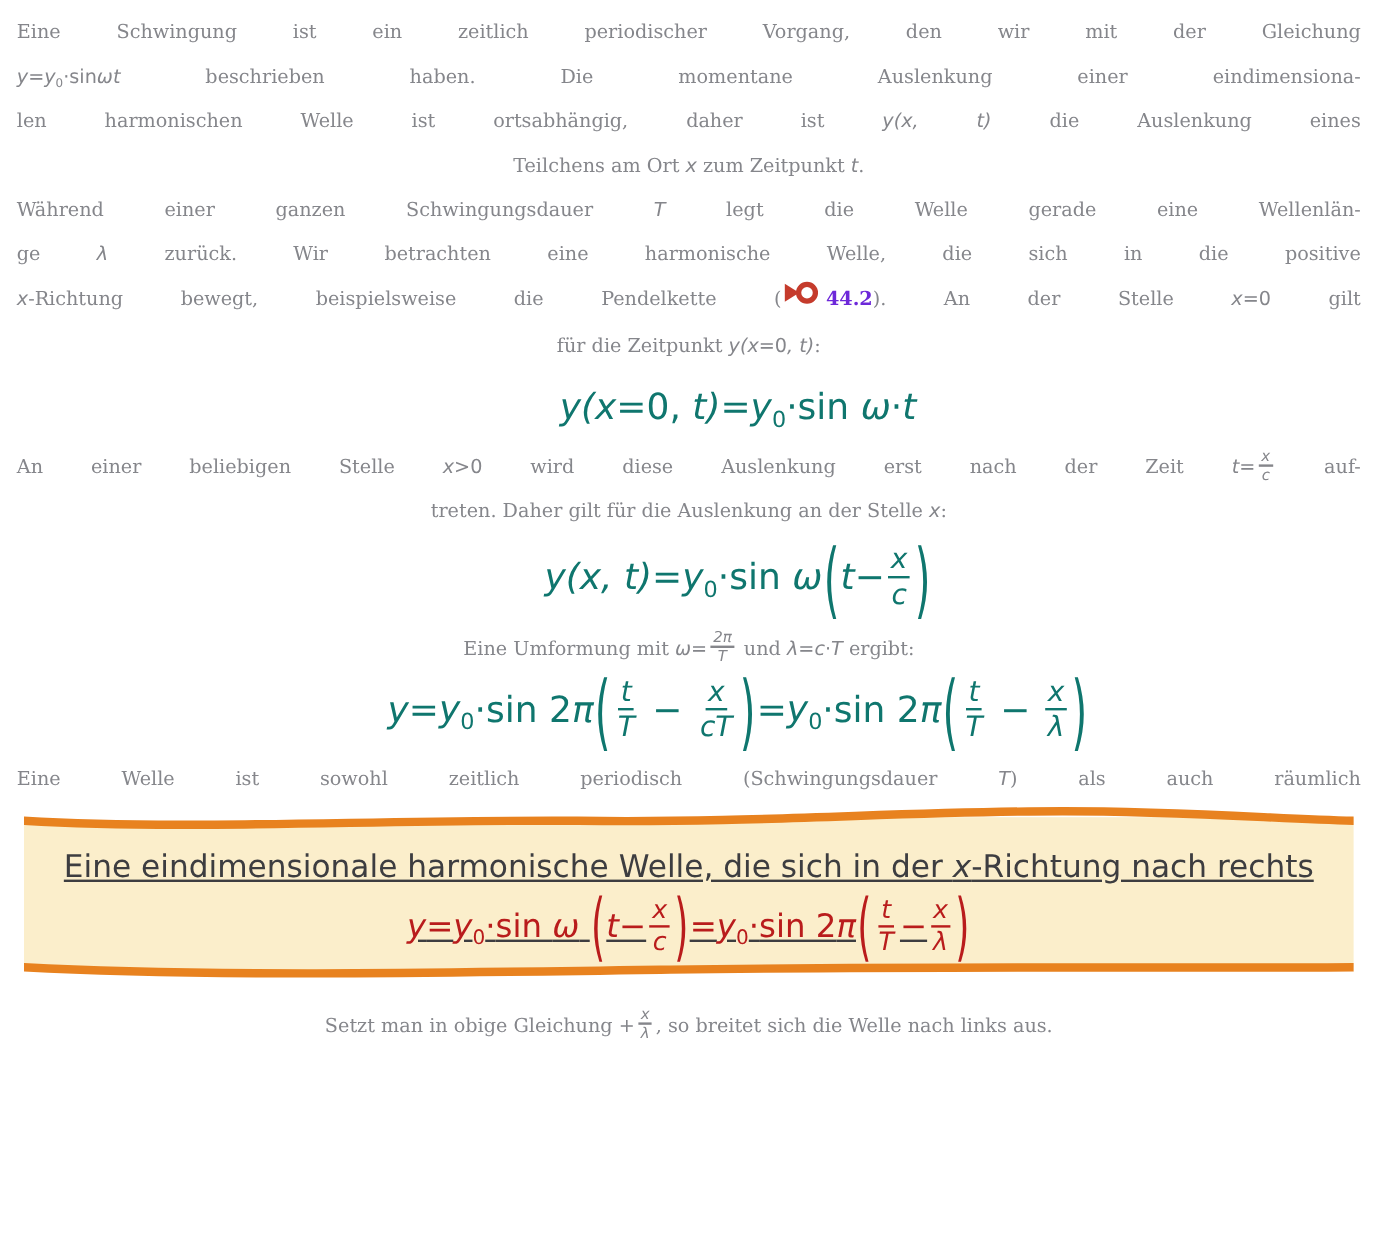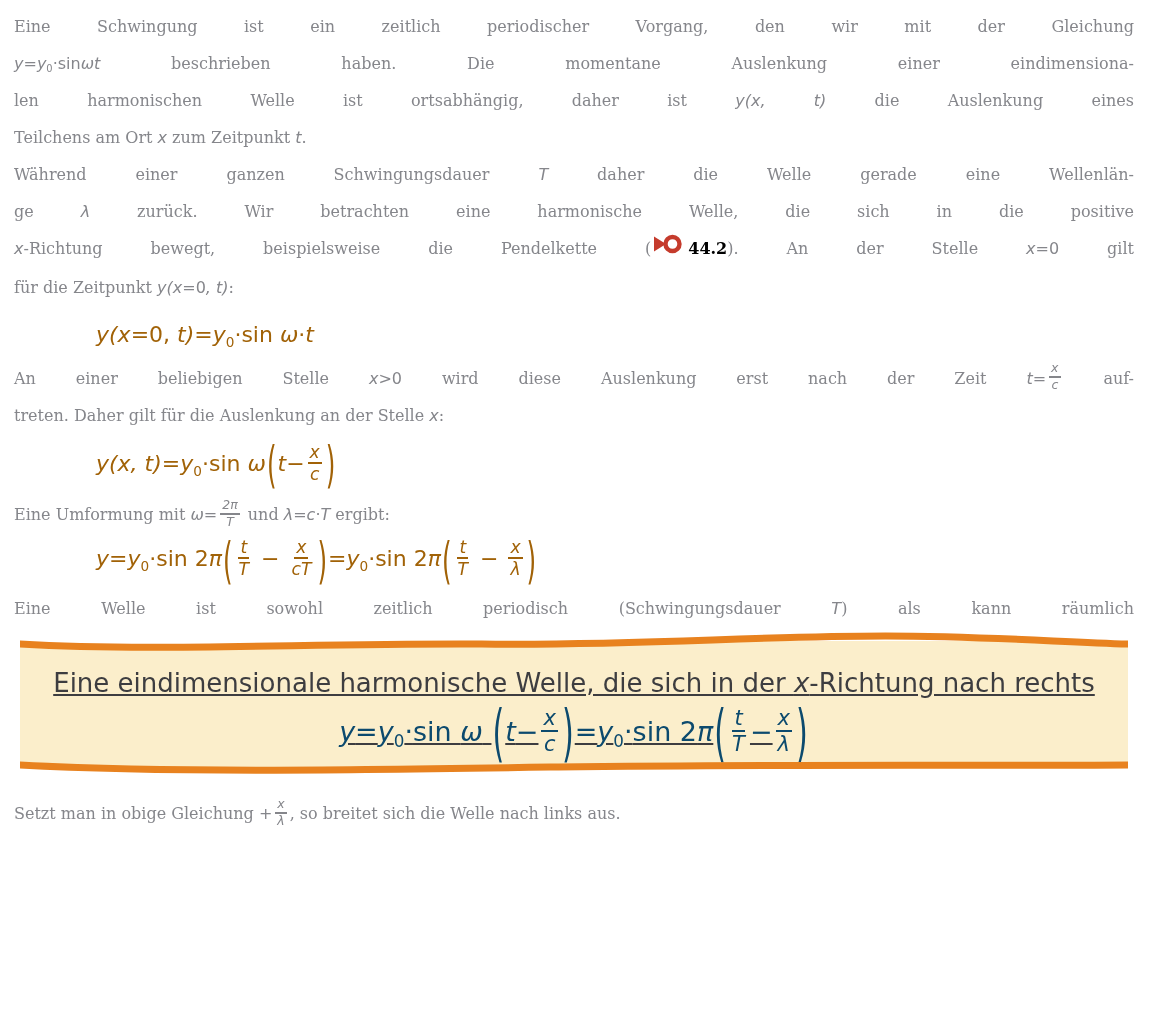--- a/index.html
+++ b/index.html
@@ -1,70 +1,70 @@
 <!DOCTYPE html>
 <html lang="de"><head>
 <meta charset="utf-8">
 <style>
   html,body{margin:0;padding:0;background:#ffffff;}
   body{width:1152px;height:1034px;overflow:hidden;}
   .page{padding:8px 18px 0 14px;width:1120px;}
 
   
   .para{font-family:"DejaVu Serif",serif;font-size:16px;line-height:37px;color:#85868b;}
-  .line{text-align:left;}
+  .line{text-align:center;}
   .line.jst{text-align:justify;text-align-last:justify;}
   .line.ctr{text-align:center;text-align-last:center;white-space:nowrap;}
 
   
-  .formula{font-family:"DejaVu Sans",sans-serif;font-size:22px;line-height:1.35;color:#a16207;padding-left:82px;white-space:nowrap;}
+  .formula{font-family:"DejaVu Sans",sans-serif;font-size:30px;line-height:1.35;color:#0f766e;padding-left:82px;white-space:nowrap;}
   .f1{margin:14px 0 10px 0;}
   .f2{margin:10px 0 10px 0;}
   .f3{margin:6px 0 8px 0;}
   .p4{margin:2px 0;}
   .p6{margin-top:26px;}
 
   
   .it{font-family:"DejaVu Sans",sans-serif;font-style:italic;}
   .rs{font-family:"DejaVu Sans",sans-serif;font-style:normal;}
   .formula .rm,.boxtext .rm,.boxformula .rm{font-family:"DejaVu Sans",sans-serif;}
-  .bd{font-family:"DejaVu Serif",serif;font-weight:bold;color:#000000;}
+  .bd{font-family:"DejaVu Serif",serif;font-weight:bold;color:#6d28d9;}
   sub.sb{font-size:0.62em;font-style:normal;vertical-align:-0.35em;line-height:0;font-family:"DejaVu Sans",sans-serif;}
   .frac{display:inline-flex;flex-direction:column;align-items:center;vertical-align:middle;
         font-family:"DejaVu Sans",sans-serif;font-style:italic;font-size:0.78em;line-height:1.18;
         margin:0 3px;transform:translateY(-2px);}
   .frac .num{border-bottom:2px solid currentColor;padding:0 2px;}
   .frac .den{padding:0 2px;}
   .bigp{display:inline-block;transform:scaleY(2.05);font-size:1.12em;vertical-align:-0.10em;margin:0 1px;
         font-style:normal;font-family:"DejaVu Sans",sans-serif;}
   .refwrap{display:inline-block;vertical-align:-0.12em;margin:0 5px 0 2px;}
 
   
   .box{position:relative;margin:14px 6px 0 6px;background:#fbeecb;padding:24px 18px 10px 18px;
        font-family:"DejaVu Sans",sans-serif;font-size:26px;line-height:37px;color:#3d3d40;text-decoration:underline;}
   .box .wave{position:absolute;left:0;width:100%;height:24px;display:block;}
   .wave.top{top:-11px;}
   .wave.bot{bottom:-11px;}
   .boxtext{position:relative;}
-  .boxformula{position:relative;font-size:27px;margin-top:6px;color:#0c4a6e;line-height:1.35;}
+  .boxformula{position:relative;font-size:27px;margin-top:6px;color:#b91c1c;line-height:1.35;}
 </style>
 </head>
 <body>
 
 <div class="page">
 
   <div class="para">
       <div class="line jst"><span class="rm">Eine Schwingung ist ein zeitlich periodischer Vorgang, den wir mit der Gleichung</span></div>
       <div class="line jst"><span class="it">y</span><span class="rs">=</span><span class="it">y<sub class="sb">0</sub></span><span class="rs">·</span><span class="rs">sin</span><span class="it">ωt</span><span class="rm"> beschrieben haben. Die momentane Auslenkung einer eindimensiona-</span></div>
       <div class="line jst"><span class="rm">len harmonischen Welle ist ortsabhängig, daher ist </span><span class="it">y(x, t)</span><span class="rm"> die Auslenkung eines</span></div>
       <div class="line"><span class="rm">Teilchens am Ort </span><span class="it">x</span><span class="rm"> zum Zeitpunkt </span><span class="it">t</span><span class="rm">.</span></div>
     </div>
 
   <div class="para">
-      <div class="line jst"><span class="rm">Während einer ganzen Schwingungsdauer </span><span class="it">T</span><span class="rm"> daher die Welle gerade eine Wellenlän-</span></div>
+      <div class="line jst"><span class="rm">Während einer ganzen Schwingungsdauer </span><span class="it">T</span><span class="rm"> legt die Welle gerade eine Wellenlän-</span></div>
       <div class="line jst"><span class="rm">ge </span><span class="it">λ</span><span class="rm"> zurück. Wir betrachten eine harmonische Welle, die sich in die positive</span></div>
       <div class="line jst"><span class="it">x</span><span class="rm">-Richtung bewegt, beispielsweise die Pendelkette (</span><span class="refwrap"><svg width="30" height="24" viewBox="0 0 30 24" xmlns="http://www.w3.org/2000/svg">
             <polygon points="1,4.5 1,19.5 13,12" fill="#c53b2c"></polygon>
             <circle cx="19.5" cy="12" r="7" fill="none" stroke="#c53b2c" stroke-width="4.4"></circle>
           </svg></span><span class="bd">44.2</span><span class="rm">). An der Stelle </span><span class="it">x</span><span class="rs">=</span><span class="rs">0</span><span class="rm"> gilt</span></div>
       <div class="line"><span class="rm">für die Zeitpunkt </span><span class="it">y(x</span><span class="rs">=</span><span class="rs">0</span><span class="it">, t)</span><span class="rm">:</span></div>
     </div>
 
   <div class="formula f1">
       <div class="line"><span class="it">y(x</span><span class="rm">=</span><span class="rm">0, </span><span class="it">t)</span><span class="rm">=</span><span class="it">y<sub class="sb">0</sub></span><span class="rm">·</span><span class="rm">sin </span><span class="it">ω</span><span class="rm">·</span><span class="it">t</span></div>
@@ -102,21 +102,21 @@
         </span><span class="bigp">)</span><span class="rm">=</span><span class="it">y<sub class="sb">0</sub></span><span class="rm">·</span><span class="rm">sin 2</span><span class="it">π</span><span class="bigp">(</span><span class="frac">
           <span class="num">t</span>
           <span class="den">T</span>
         </span><span class="rm"> − </span><span class="frac">
           <span class="num">x</span>
           <span class="den">λ</span>
         </span><span class="bigp">)</span></div>
     </div>
 
   <div class="para">
-      <div class="line jst"><span class="rm">Eine Welle ist sowohl zeitlich periodisch (Schwingungsdauer </span><span class="it">T</span><span class="rm">) als kann räumlich</span></div>
+      <div class="line jst"><span class="rm">Eine Welle ist sowohl zeitlich periodisch (Schwingungsdauer </span><span class="it">T</span><span class="rm">) als auch räumlich</span></div>
     </div>
 
   <div class="box">
     <svg class="wave top" viewBox="0 0 1152 24" preserveAspectRatio="none" xmlns="http://www.w3.org/2000/svg">
       <path d="M0,14 C140,22 300,13 480,14 C640,16 760,6 900,6 C1000,6 1080,12 1152,14 L1152,0 L0,0 Z" fill="#ffffff"></path>
       <path d="M0,14 C140,22 300,13 480,14 C640,16 760,6 900,6 C1000,6 1080,12 1152,14" fill="none" stroke="#e8821f" stroke-width="7" stroke-linecap="round"></path>
     </svg>
 
     <div class="boxtext">
         <div class="line ctr"><span class="rm">Eine eindimensionale harmonische Welle, die sich in der </span><span class="it">x</span><span class="rm">-Richtung nach rechts</span></div>

